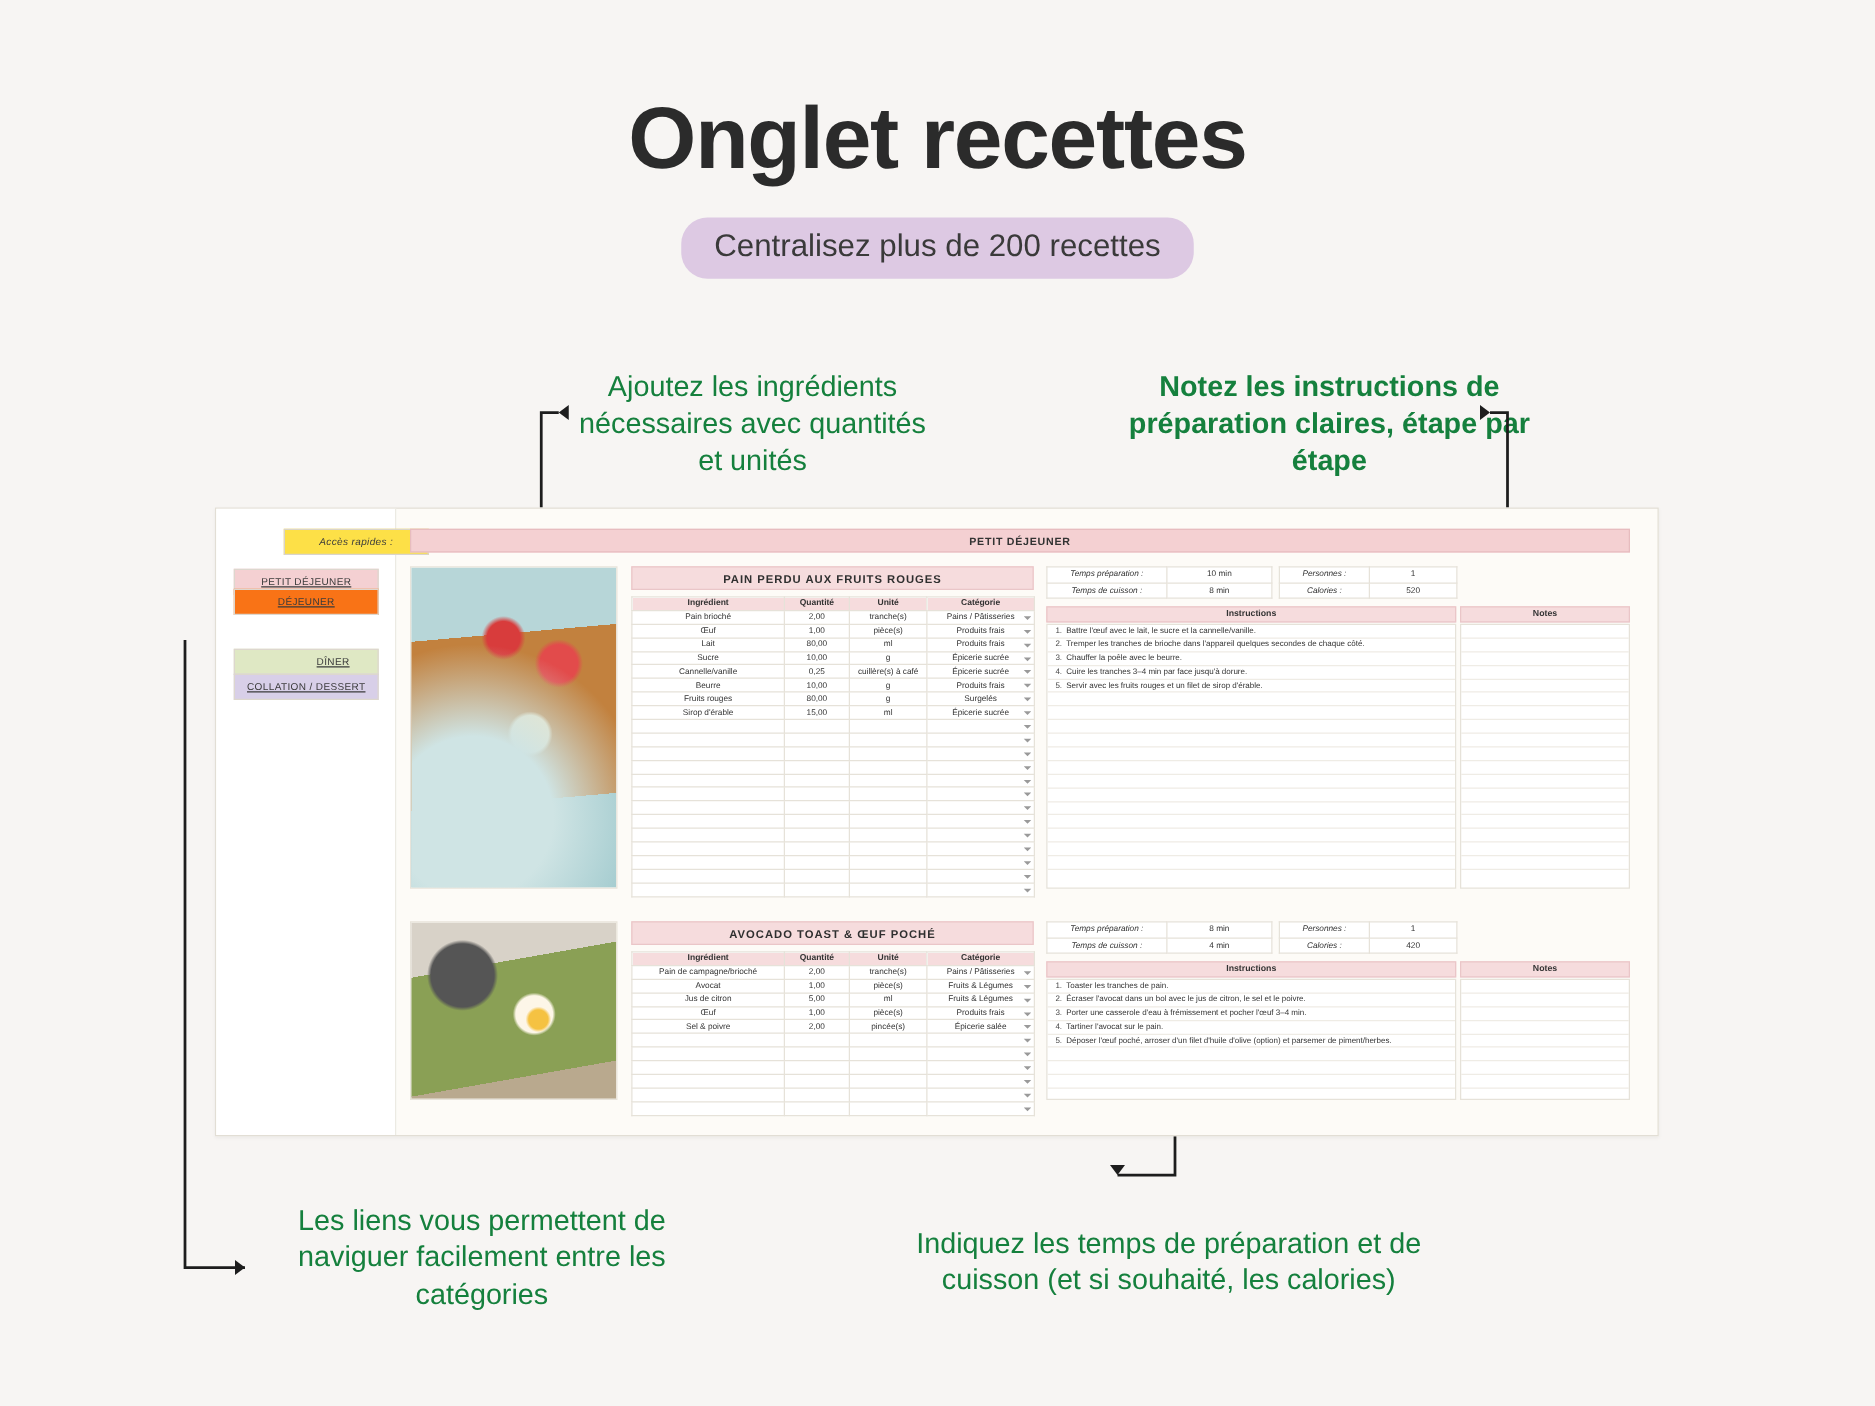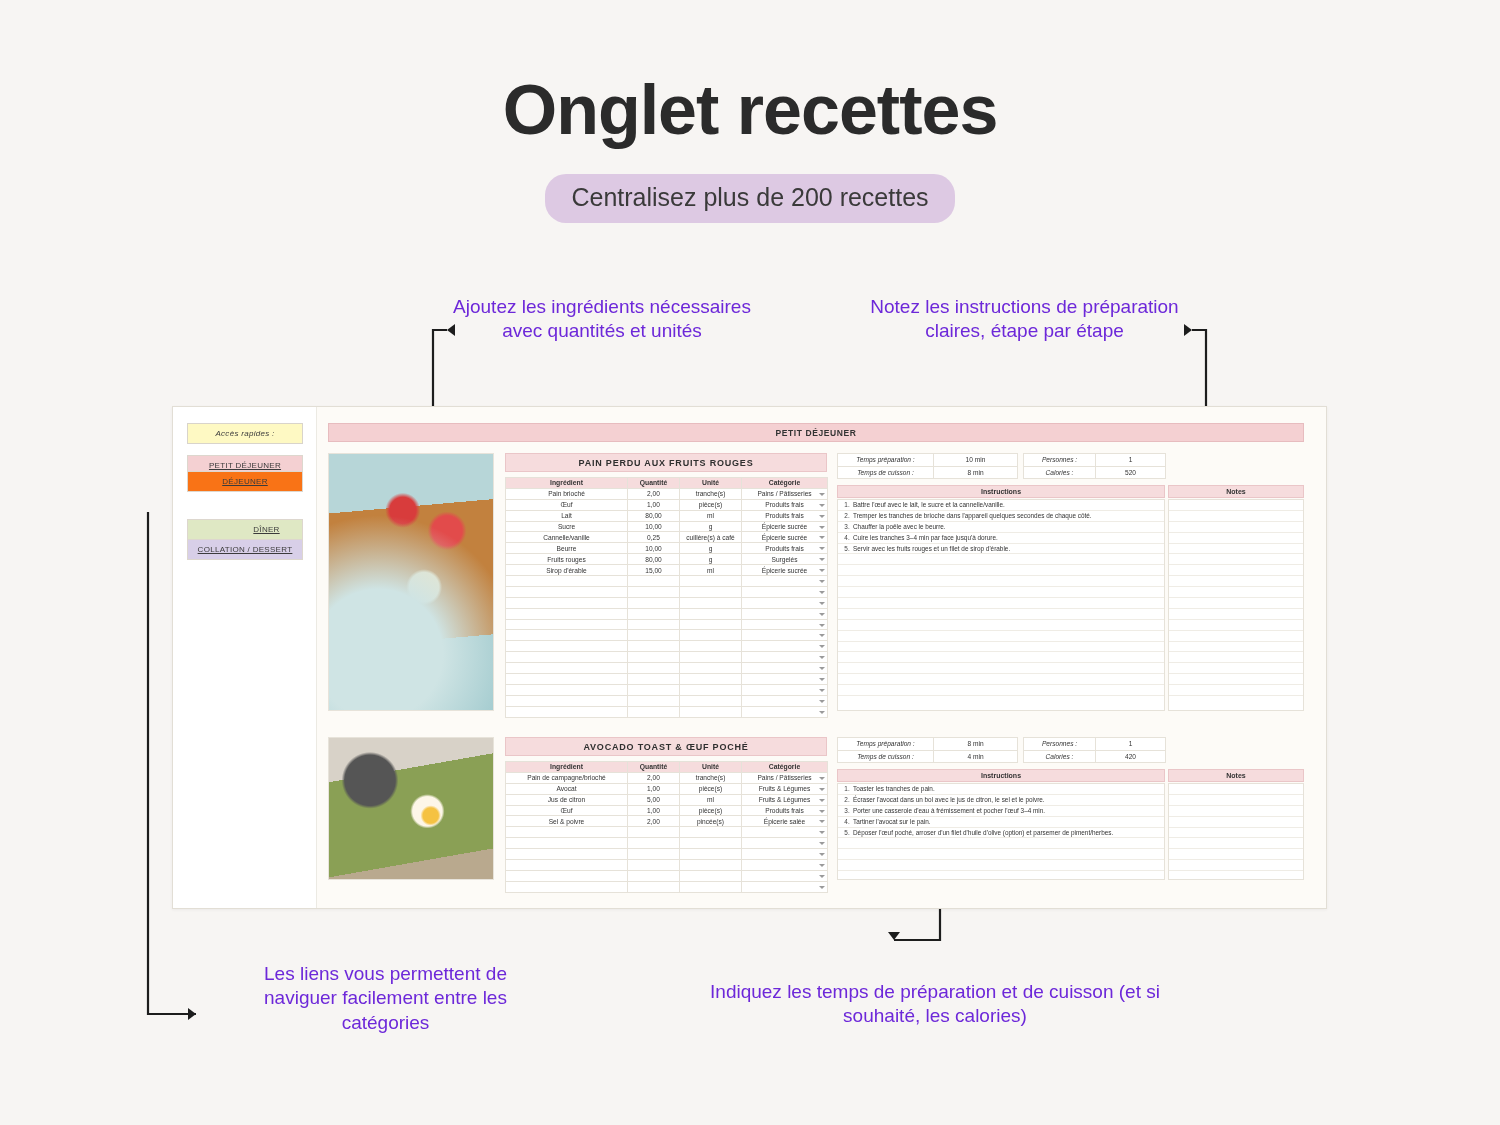--- a/index.html
+++ b/index.html
@@ -28,25 +28,25 @@
     background: #ddc9e3;
     color: #3a3a3a;
     font-size: 25px;
     padding: 9px 26px 11px 26px;
     border-radius: 21px;
   }
 
   
   .anno {
     position: absolute;
-    font-size: 19px; color: #6d28d9; line-height: 1.28;
+    font-size: 23px; color: #15803d; line-height: 1.28;
     text-align: center;
   }
   #anno-ing  { left: 452px; top: 295px; width: 300px; }
-  #anno-inst { left: 862px; top: 295px; width: 325px; }
+  #anno-inst { left: 901px; top: 295px; width: 325px; font-weight: bold; }
   #anno-links{ left: 228px; top: 962px; width: 315px; }
   #anno-time { left: 700px; top: 980px; width: 470px; }
 
   svg.arrows { position: absolute; left: 0; top: 0; width: 1500px; height: 1125px; pointer-events: none; }
 
   
   .sheet {
     position: absolute; left: 172px; top: 406px;
     width: 1155px; height: 503px;
     background: #fdfbf7;
@@ -61,21 +61,21 @@
     background: #ffffff;
     border-right: 1px solid #eceae3;
   }
   .nav-btn {
     position: absolute; left: 14px; width: 116px; height: 21px;
     border: 1px solid #ddd7ce;
     font-size: 8px; color: #3b3b3b;
     display: flex; align-items: center; justify-content: center;
     letter-spacing: .3px;
   }
-  .nav-btn.title { top: 16px; background: #fef9c3; font-style: italic; border-color:#d9d4cb;}
+  .nav-btn.title { top: 16px; background: #fde047; font-style: italic; border-color:#d9d4cb;margin-left:40px;}
   .nav-btn.n1 { top: 48px; background: #f4d0d2; }
   .nav-btn.n2 { top: 64px; background: #f97316; }
   .nav-btn.n3 { top: 112px; background: #dfe8c4; padding-left: 43px; }
   .nav-btn.n4 { top: 132px; background: #d8cfe8; }
   .nav-btn.lnk { text-decoration: underline; }
 
   
   .main-area { position: absolute; left: 144px; top: 0; right: 0; bottom: 0; }
 
   .section-banner {

